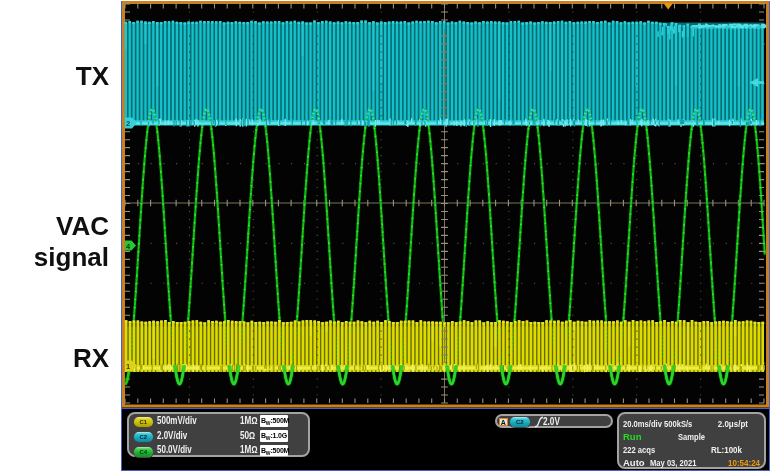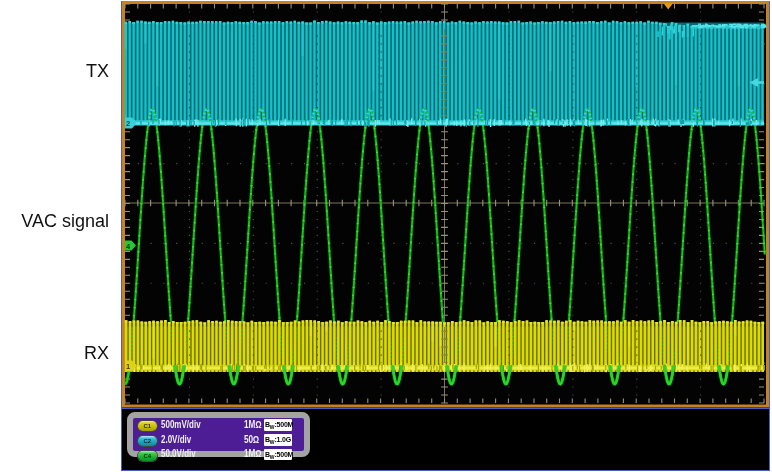--- a/index.html
+++ b/index.html
@@ -1,21 +1,21 @@
 <!DOCTYPE html>
 <html><head><meta charset="utf-8"><style>
 * { margin:0; padding:0; box-sizing:border-box; }
 body { width:772px; height:472px; background:#ffffff; position:relative; overflow:hidden;
        font-family:"Liberation Sans", sans-serif; }
-.lbl { position:absolute; left:0; width:109px; text-align:right; font-size:18px; color:#101010; }
+.lbl { position:absolute; left:0; width:109px; text-align:right; font-size:26px; color:#101010;font-weight:bold; }
 .win { position:absolute; left:121px; top:0; width:649px; height:471px;
         background:#000; border:1px solid #4a5ec8; }
 .scr { position:absolute; left:0; top:0; }
 .divider { position:absolute; left:0; top:406.5px; width:647px; height:1.5px; background:#4a5ec8; }
-.box { position:absolute; border:6px solid #a3a3a3; border-radius:8px; background:#4c1d95;padding-left:24px; }
+.box { position:absolute; border:2px solid #a3a3a3; border-radius:8px; background:#404040;padding-left:24px; }
 .chbox { left:5px; top:411px; width:183px; height:45px; }
 .trig { left:373px; top:412.5px; width:118px; height:14.5px; border-radius:7px; }
 .rbox { left:495px; top:411px; width:149px; height:57px; }
 .st { position:absolute; font-size:10px; font-weight:bold; color:#f0f0f0; white-space:nowrap; line-height:11px; }
 .rbox .st { font-size:9.5px; line-height:10px; }
 .cnd { transform:scaleX(0.8); transform-origin:left; }
 .cnd2 { transform:scaleX(0.82); transform-origin:left; }
 .cndr { transform:scaleX(0.84); transform-origin:right; }
 .pill { position:absolute; width:19.5px; height:9.5px; border-radius:4.8px; font-size:6px; font-weight:bold;
         text-align:center; line-height:10px; box-shadow:0 0 0 1px #444; }
@@ -123,12 +123,32 @@
   <span class="bw" style="left:131px; top:1.2px;">B<sub>W</sub>:500M</span>
   <span class="pill pc2" style="left:4.5px; top:18px;">C2</span>
   <span class="st cnd" style="left:28px; top:15.9px;">2.0V/div</span>
   <span class="st cnd2" style="left:111px; top:15.9px;">50Ω</span>
   <span class="bw" style="left:131px; top:16.2px;">B<sub>W</sub>:1.0G</span>
   <span class="pill pc4" style="left:4.5px; top:33px;">C4</span>
   <span class="st cnd" style="left:28px; top:30.4px;">50.0V/div</span>
   <span class="st cnd2" style="left:111px; top:30.4px;">1MΩ</span>
   <span class="bw" style="left:131px; top:30.7px;">B<sub>W</sub>:500M</span>
 </div>
+<div class="box trig">
+  <span style="position:absolute; left:2px; top:2.2px; width:8.5px; height:8.5px; background:#e2e2e2;
+        border:1px solid #d2861c; color:#111; font-size:7px; font-weight:bold; text-align:center; line-height:8px;">A</span>
+  <span class="pill pc2" style="left:13px; top:1.8px;">C2</span>
+  <svg style="position:absolute; left:36.5px; top:0.5px;" width="10" height="12" viewBox="0 0 10 12">
+    <path d="M1 10.8 C3.8 10.8 3.6 9.5 5 6 C6.4 2.5 6.2 1.2 9 1.2" stroke="#e8e8e8" stroke-width="1.4" fill="none"></path>
+  </svg>
+  <span class="st cnd2" style="left:46px; top:0.5px;">2.0V</span>
+</div>
+<div class="box rbox">
+  <span class="st cnd" style="left:4px; top:5px;">20.0ms/div 500kS/s</span>
+  <span class="st cndr" style="right:16px; top:5px;">2.0μs/pt</span>
+  <span class="st" style="left:4px; top:18px; color:#22dd22;">Run</span>
+  <span class="st cnd" style="left:59px; top:18px;">Sample</span>
+  <span class="st cnd" style="left:4px; top:31px;">222 acqs</span>
+  <span class="st cndr" style="right:22px; top:31px;">RL:100k</span>
+  <span class="st" style="left:4px; top:44px;">Auto</span>
+  <span class="st cnd" style="left:31px; top:44px;">May 03, 2021</span>
+  <span class="st cndr" style="right:4px; top:44px; color:#eb9b10;">10:54:24</span>
+</div>
 </div>
 </body></html>

